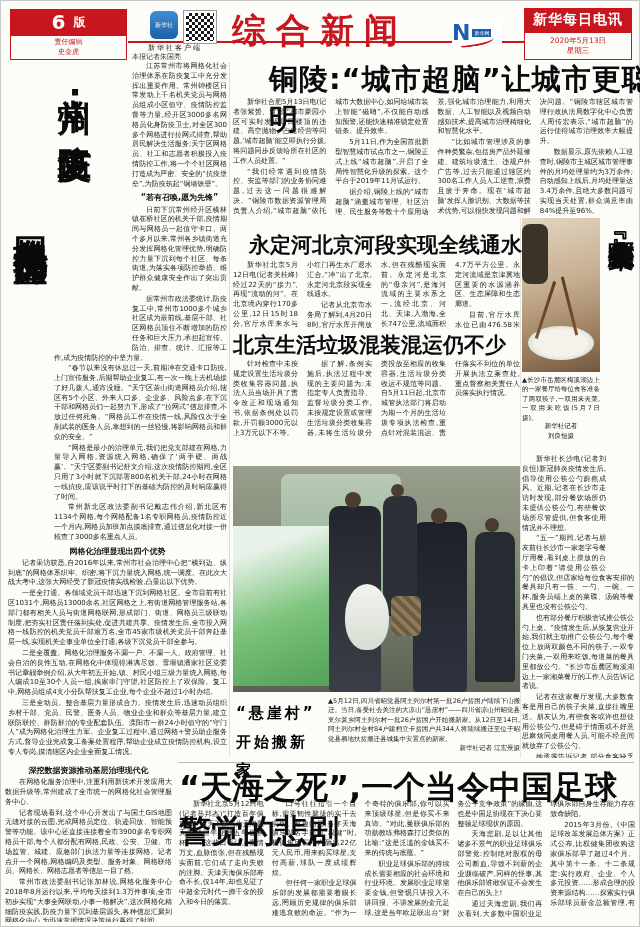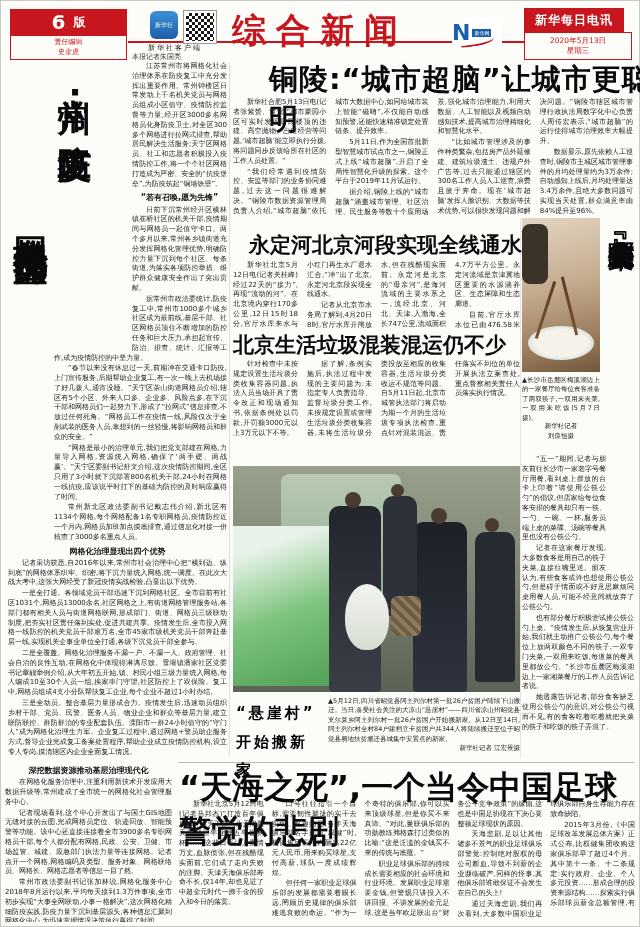--- a/index.html
+++ b/index.html
@@ -22,22 +22,22 @@
   .qricon{width:28px;height:28px;background:repeating-conic-gradient(#191919 0% 25%,#ffffff 0% 50%);
           background-size:6px 6px;border:2px solid #fff;outline:1px solid #999;}
   #client-label{left:148px;top:43px;width:72px;font-size:7px;letter-spacing:2px;color:#222;}
   #header-rule{left:128px;top:41px;width:396px;height:2px;background:#c8161e;}
   #section-title{left:0;top:8px;width:640px;text-align:center;font-size:34px;font-weight:bold;
                  letter-spacing:10px;color:#c8161e;}
   #news-logo{left:452px;top:18px;width:50px;height:30px;background:#fff;display:flex;align-items:center;gap:2px;}
   #news-logo .n{font-size:22px;font-weight:900;color:#1b5fa8;line-height:1;}
   #news-logo .tag{background:#1b5fa8;color:#fff;font-size:5px;padding:1px 2px;}
   #news-logo .swoosh{position:absolute;left:8px;bottom:2px;width:34px;height:8px;border-bottom:2px solid #c8161e;border-radius:0 0 60% 20%;transform:rotate(-8deg);}
-  #masthead-box{left:524px;top:8px;width:100px;height:24px;display:flex;align-items:center;justify-content:center;
-                font-size:12px;font-weight:bold;letter-spacing:1px;}
+  #masthead-box{left:524px;top:8px;width:108px;height:24px;display:flex;align-items:center;justify-content:center;
+                font-size:14px;font-weight:bold;letter-spacing:1px;}
   #date-box{left:524px;top:32px;width:106px;height:26px;border:1px solid #c8161e;
             display:flex;flex-direction:column;align-items:center;justify-content:center;font-size:7.5px;line-height:1.4;}
   
   .vrule{width:1px;background:#ddd;}
   .hrule{height:1px;background:#bbb;}
   
   .body-text{font-size:7px;line-height:1.4;text-align:justify;color:#212121;}
   .body-text p{margin:0 0 1px 0;text-indent:2em;}
   .body-text h4{margin:3px 0 2px 0;text-align:center;font-size:8px;color:#111;}
   .cols4{column-count:4;column-gap:9px;overflow:hidden;}
@@ -219,23 +219,24 @@
   </div>
   <div class="abs vertical" id="gongkuai-vheadline">『公筷公勺』上桌难在哪</div>
   <div class="abs caption" style="left:522px;top:376px;width:78px;height:44px;">▲长沙市岳麓区梅溪湖边上的一家餐厅给每位食客准备了两双筷子,一双用来夹菜,一双用来吃饭(5月7日摄)。</div>
   <div class="abs" id="gongkuai-byline">
     <div>新华社记者</div>
     <div>刘良恒摄</div>
   </div>
   <div class="abs body-text" id="gongkuai-body">
     <div id="gongkuai-spacer"></div>
     <div>
+        <p>新华社长沙电(记者刘良恒)新冠肺炎疫情发生后,倡导使用公筷公勺蔚然成风。近期,记者在长沙市走访时发现,部分餐饮场所仍未提供公筷公勺,有些餐饮场所尽管提供,但食客使用情况并不理想。</p>
         <p>“五一”期间,记者与朋友前往长沙市一家老字号餐厅用餐,看到桌上摆放的台卡上印着“请使用公筷公勺”的倡议,但店家给每位食客安排的餐具却只有一筷、一勺、一碗、一杯,服务员端上桌的菜碟、汤碗等餐具里也没有公筷公勺。</p>
+        <p>也有部分餐厅积极尝试推公筷公勺上桌。“疫情发生后,从恢复营业开始,我们就主动推广公筷公勺,每个餐位上放两双颜色不同的筷子,一双专门夹菜,一双用来吃饭,每道菜的餐具里都放公勺。”长沙市岳麓区梅溪湖边上一家湘菜餐厅的工作人员告诉记者说。</p>
         <p>记者在这家餐厅发现,大多数食客是用自己的筷子夹菜,直接往嘴里送。朋友认为,有些食客或许也想使用公筷公勺,但是碍于情面或不好意思麻烦同桌用餐人员,可能不经意间就放弃了公筷公勺。</p>
-        <p>也有部分餐厅积极尝试推公筷公勺上桌。“疫情发生后,从恢复营业开始,我们就主动推广公筷公勺,每个餐位上放两双颜色不同的筷子,一双专门夹菜,一双用来吃饭,每道菜的餐具里都放公勺。”长沙市岳麓区梅溪湖边上一家湘菜餐厅的工作人员告诉记者说。</p>
         <p>她透露告诉记者,部分食客缺乏使用公筷公勺的意识,对公筷公勺视而不见,有的食客吃着吃着就把夹菜的筷子和吃饭的筷子弄混了。</p>
       </div>
   </div>
 
   <div class="abs headline" id="tianhai-headline">“天海之死”,一个当令中国足球警觉的悲剧</div>
   <div class="abs body-text cols5" style="left:179px;top:800px;width:456px;height:124px;">
     <div>
         <p>新华社北京5月12日电(记者马邦杰)“打造百年俱乐部”“取天下豪气为天津赢天下”“三年亚洲五年世界杯”……这些口号让人豪情万丈,血脉偾张,但在残酷现实面前,它们成了走向失败的注脚。天津天海俱乐部寿命不长,仅14年,却也见证了中超金元时代一掷千金的投入和今日的落寞。</p>
         <p>口号往往指引一个目标,需要韧性聚拢的实干去实现。有趣的是,当年天海俱乐部名字还叫“权健”时,权健集团三年内砸出22亿元人民币,用来购买球星,支付高薪,球队一度成绩辉煌。</p>
         <p>但任何一家职业足球俱乐部的发展都需要着眼长远,罔顾历史规律的俱乐部难逃衰败的命运。“作为一个奇特的俱乐部,你可以买来顶级球星,但是你买不来真谛。”对此,曼联俱乐部的功勋教练弗格森打过类似的比喻:“这是泛滥的金钱买不来的传统与底蕴。”</p>

